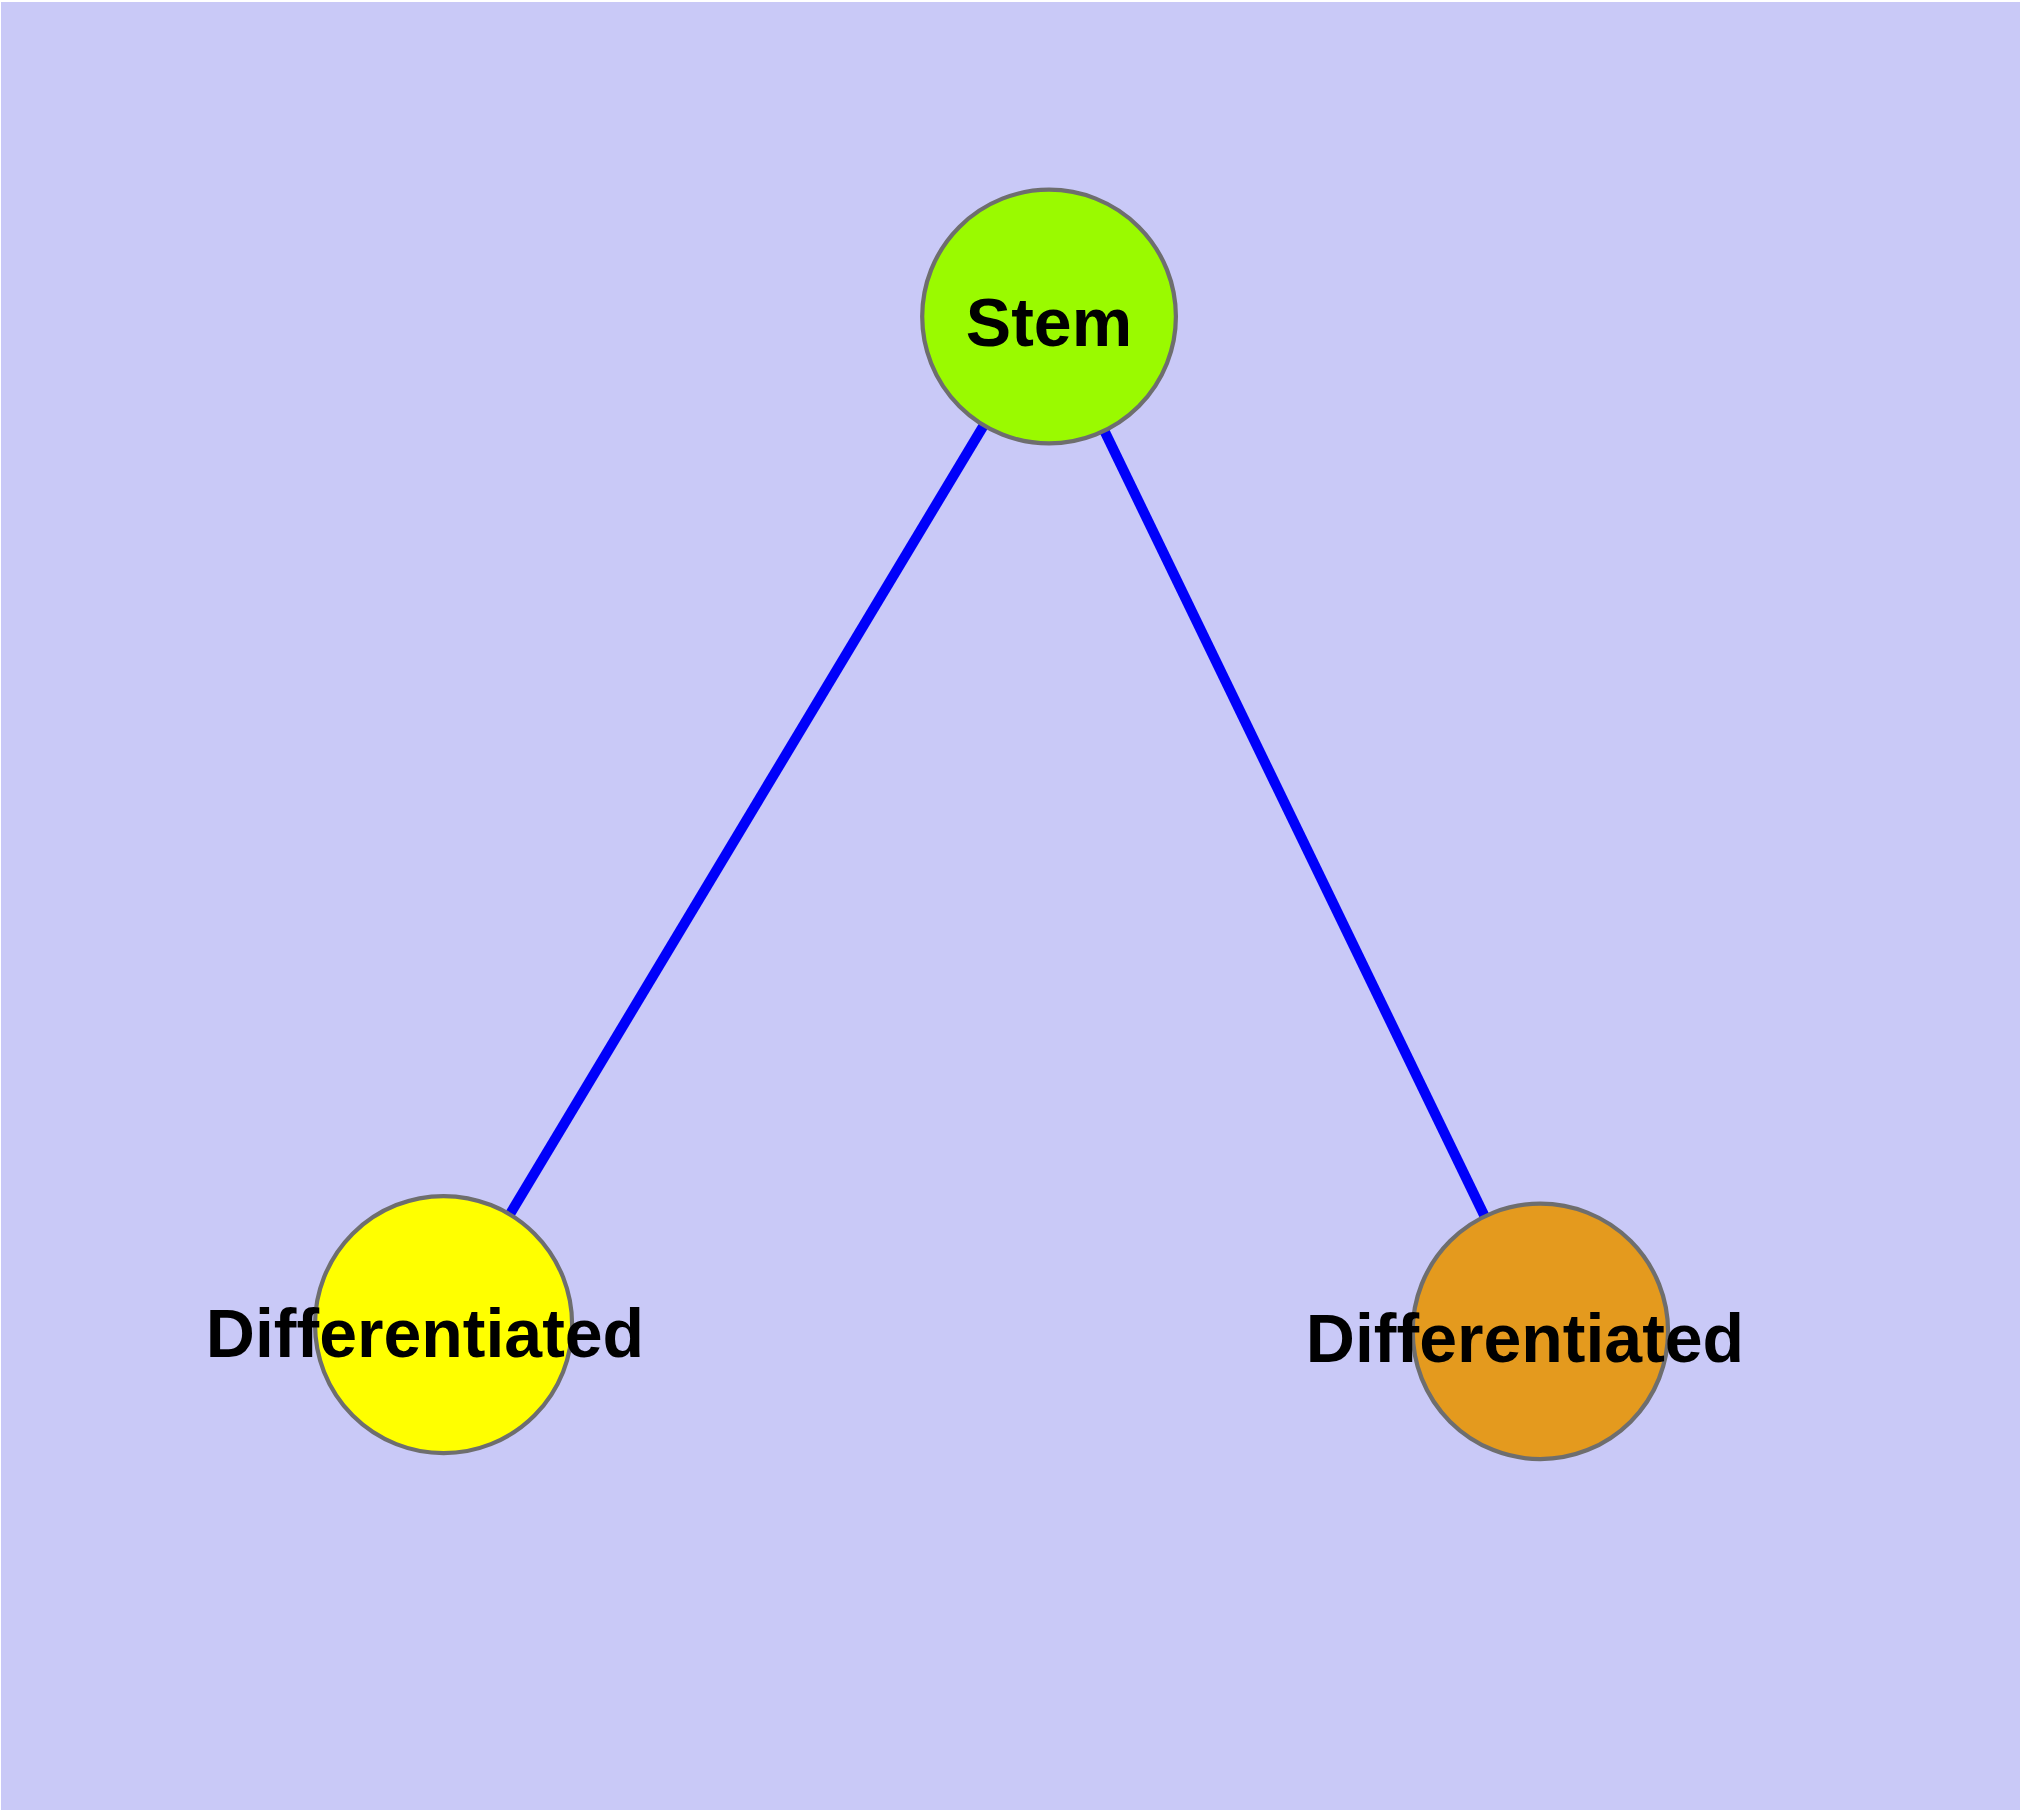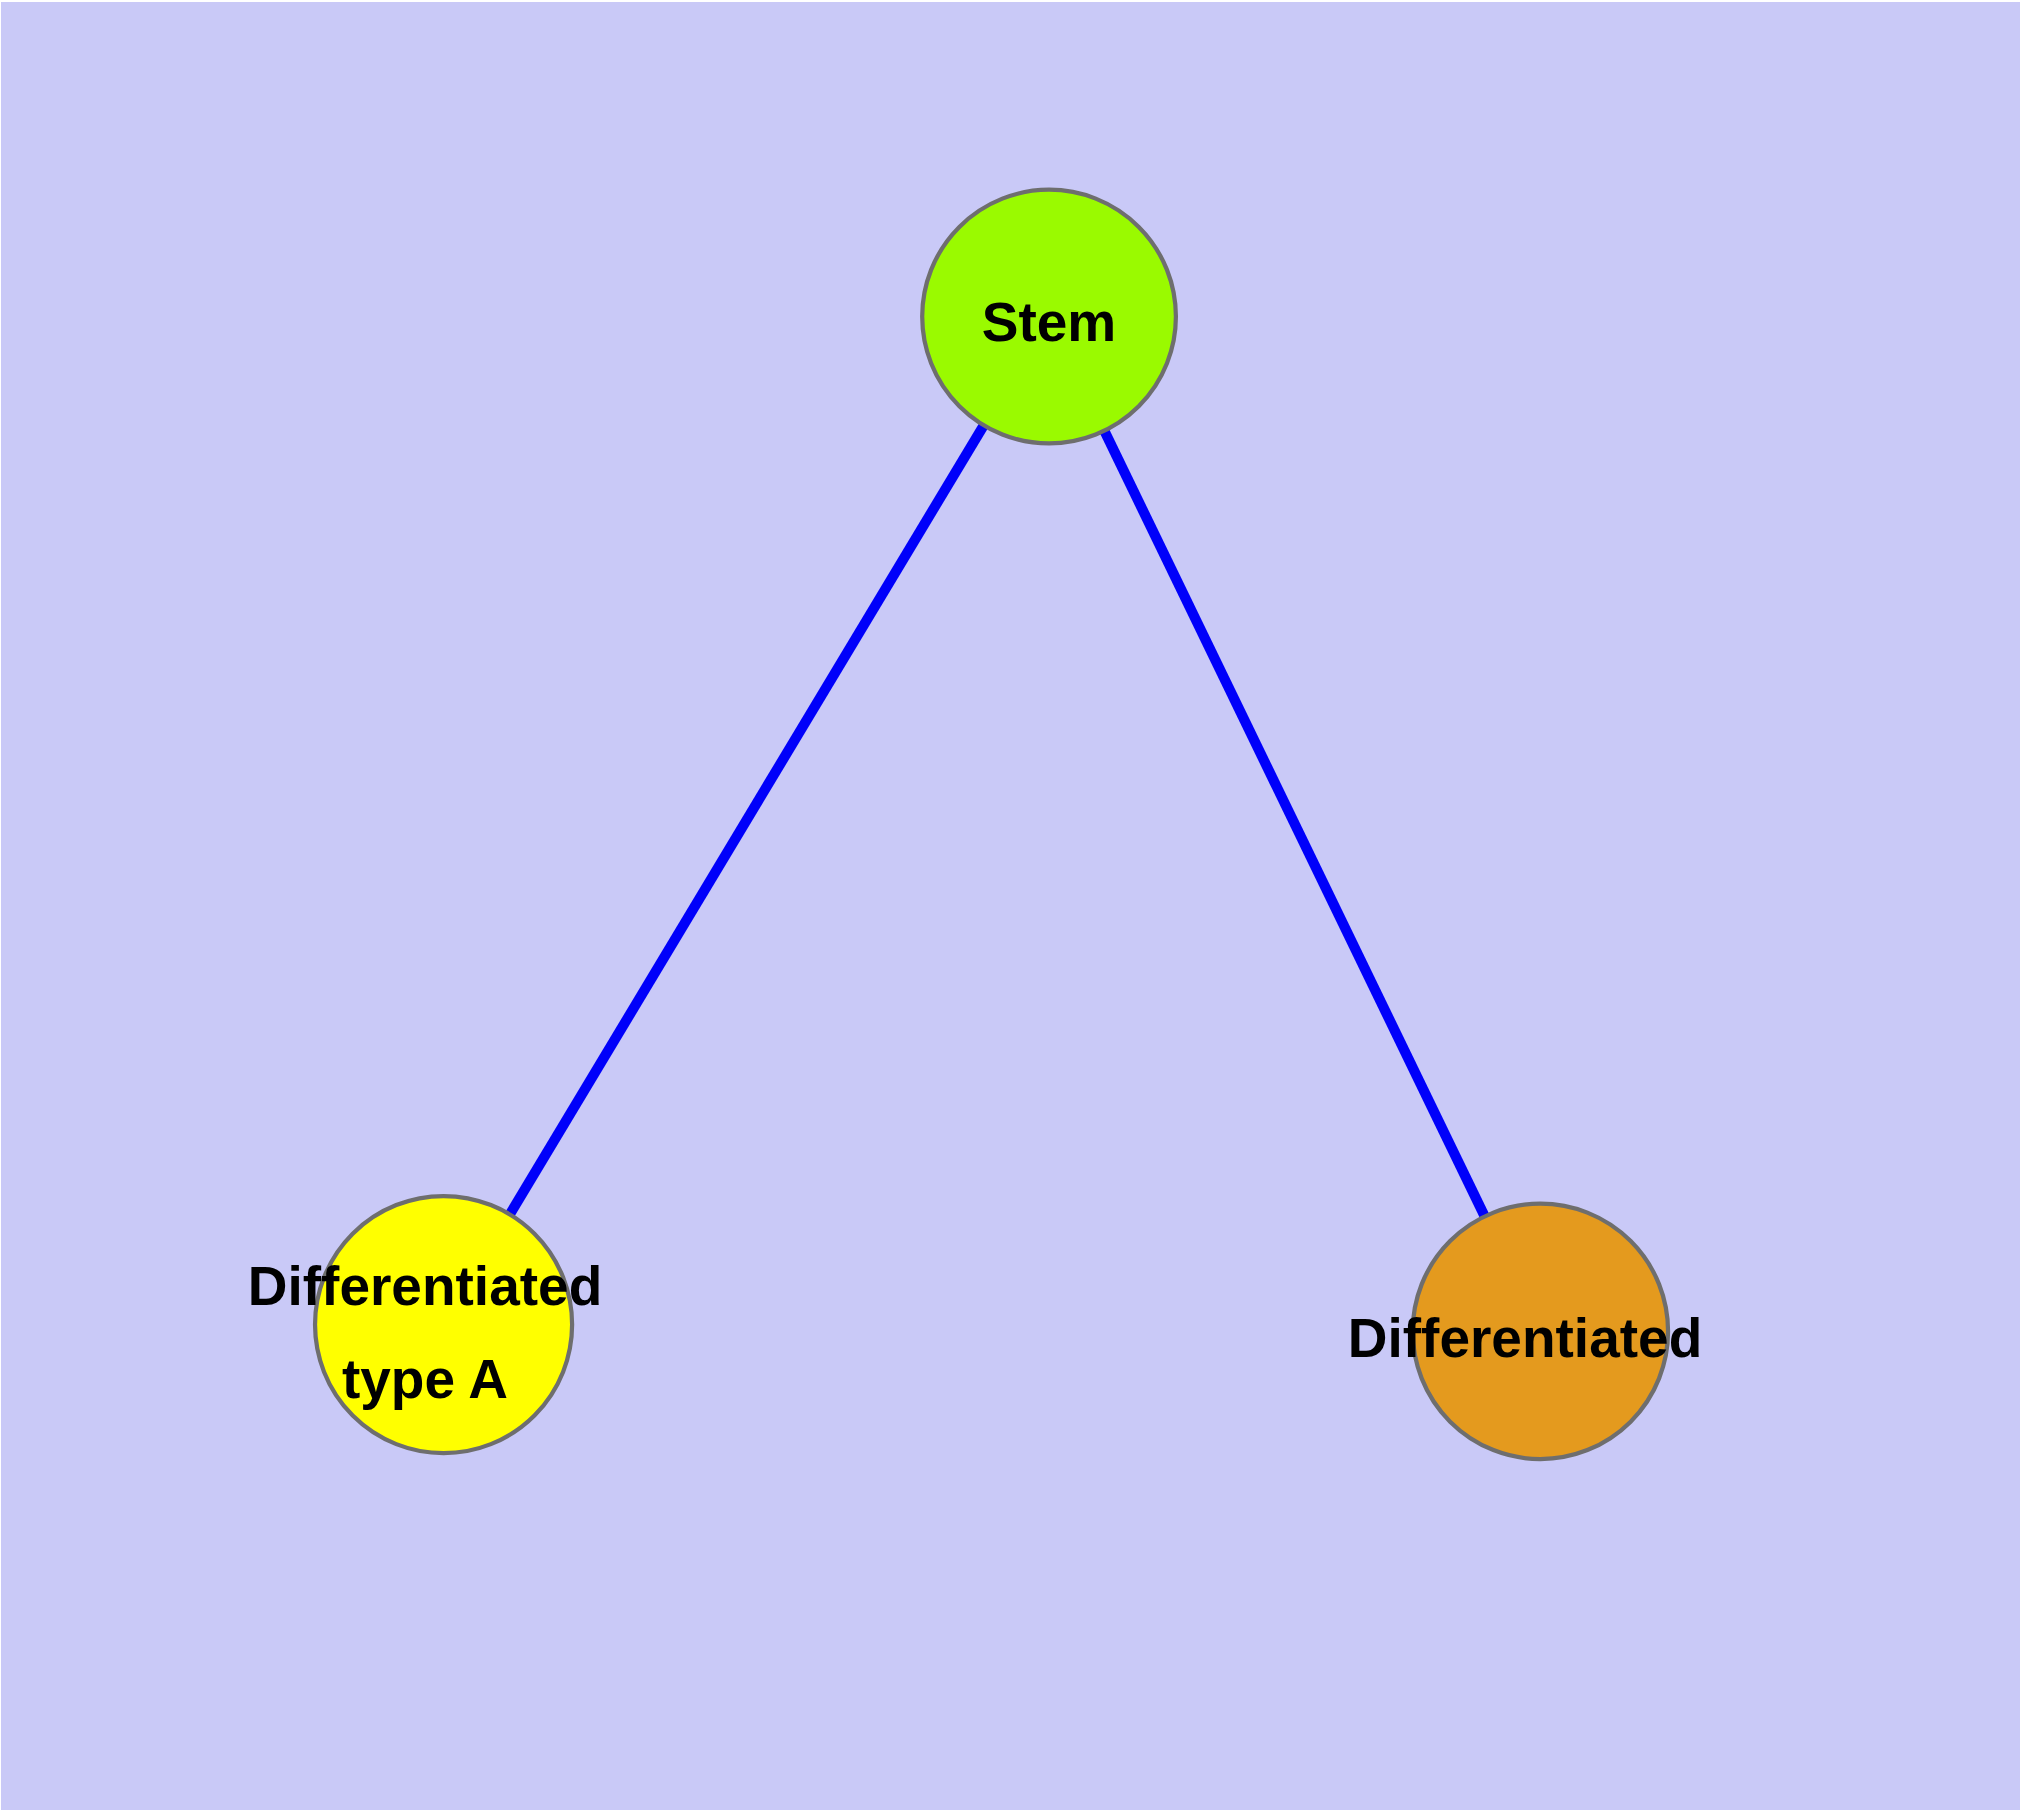--- a/index.html
+++ b/index.html
@@ -29,21 +29,21 @@
     fill: none;
   }
   .node {
     stroke-width: 5px;
   }
   .label {
     position: absolute;
     transform: translate(-50%, -50%);
     font-family: "Liberation Sans", sans-serif;
     font-weight: bold;
-    font-size: 55px;
+    font-size: 68px;
     line-height: 93px;
     text-align: center;
     white-space: nowrap;
   }
   .label-stem { left: 1048px; top: 320px; }
   .label-a    { left: 424px;  top: 1331px; }
   .label-b    { left: 1524px; top: 1336px; }
 </style>
 </head>
 <body>
@@ -60,21 +60,20 @@
 
     <circle class="node" cx="521" cy="1564" r="152" fill="#FFFF00" stroke="#6E6E6E"></circle>
 
     <circle class="node" cx="1818" cy="1572" r="151" fill="#E49A1E" stroke="#6E6E6E"></circle>
   </svg>
 
   <div class="label label-stem" style="color: rgb(0, 0, 0);">Stem</div>
 
   <div class="label label-a" style="color: rgb(0, 0, 0);">
     <div>Differentiated</div>
-    <div>type A</div>
   </div>
 
   <div class="label label-b" style="color: rgb(0, 0, 0);">
     <div>Differentiated</div>
   </div>
 
 </div>
 
 
 </body></html>

